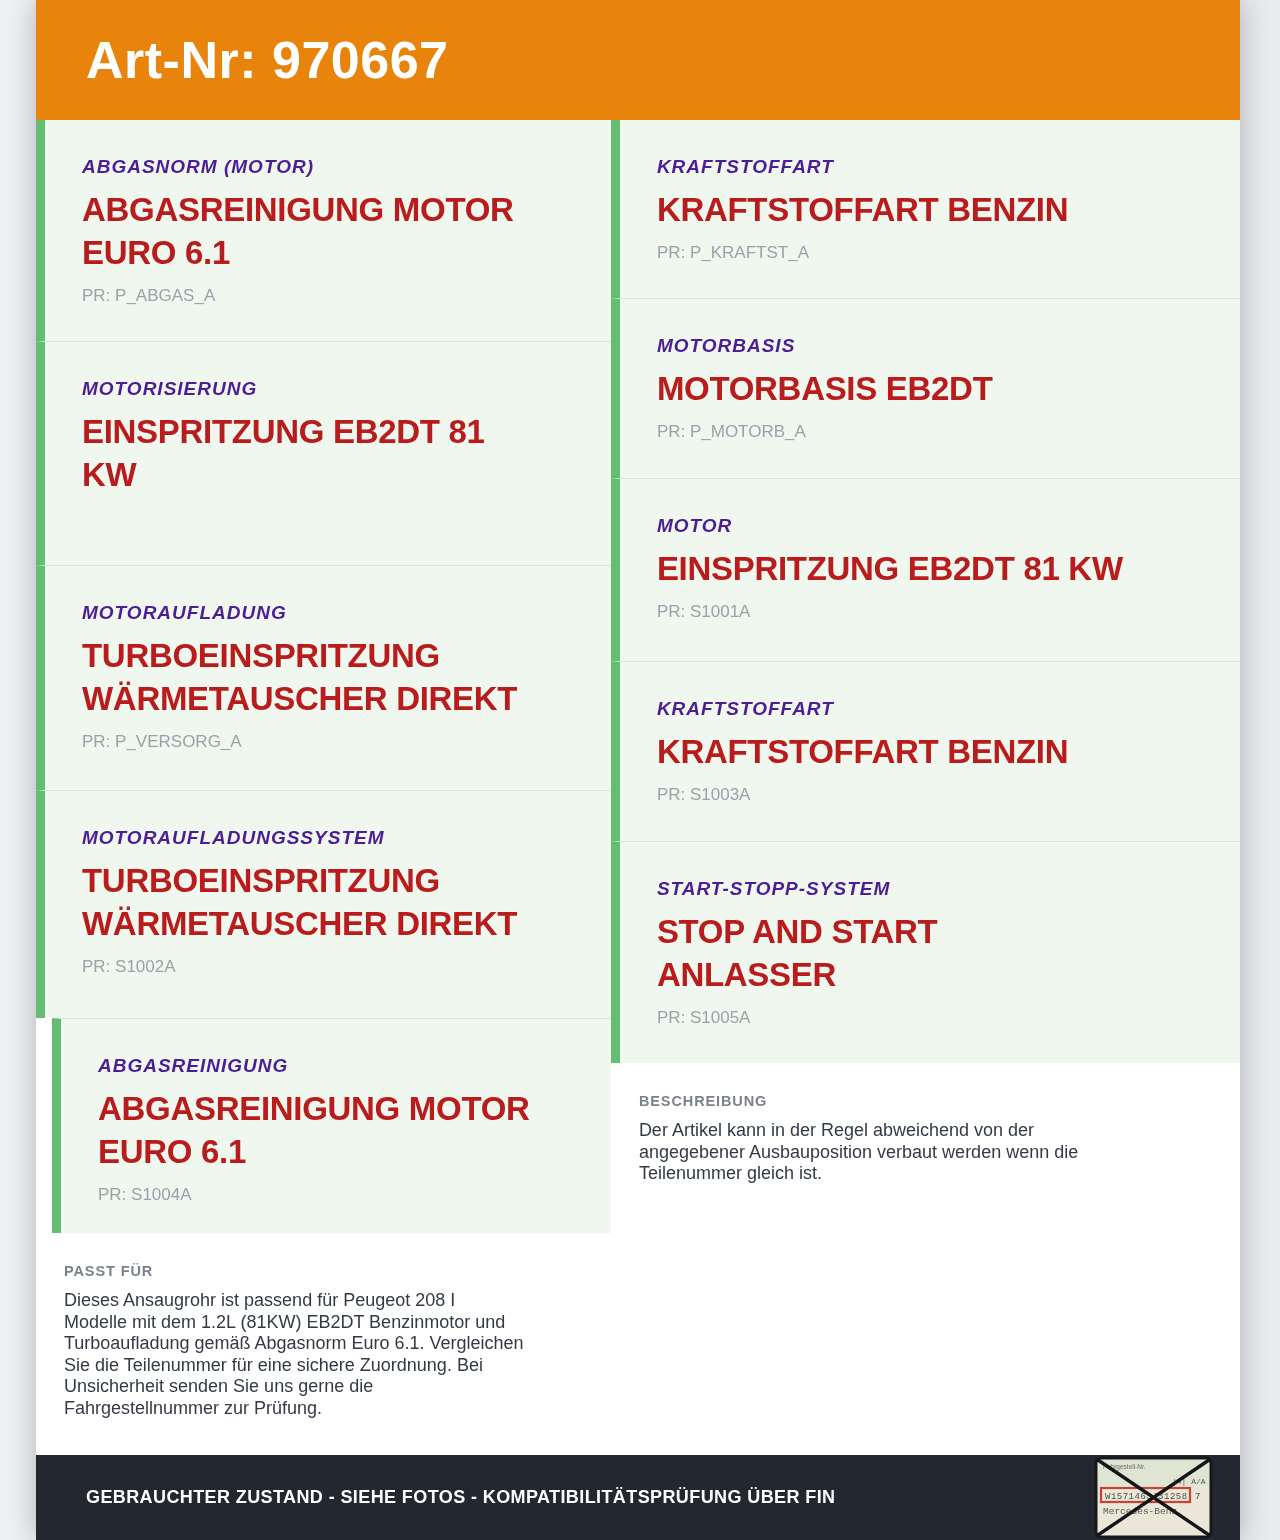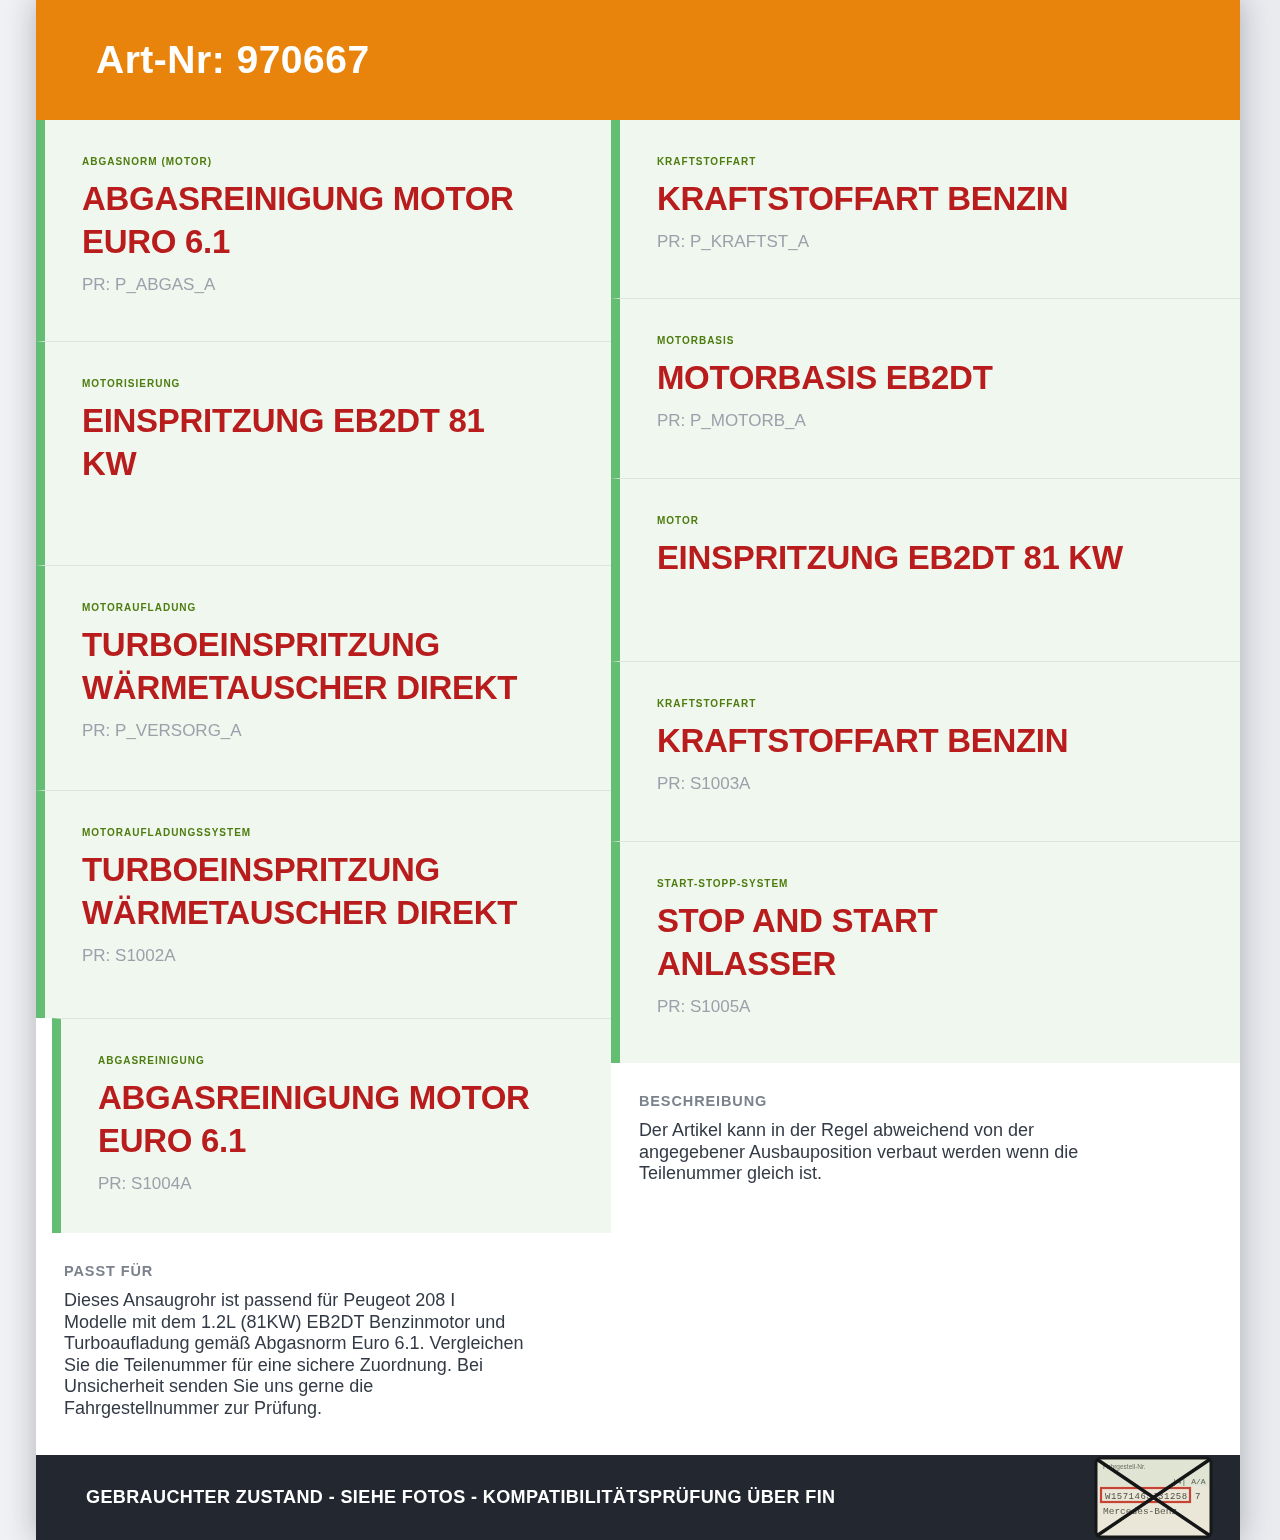--- a/index.html
+++ b/index.html
@@ -11,34 +11,34 @@
   .page{
     position:absolute;left:36px;top:0;width:1204px;height:1540px;
     background:#ffffff;box-shadow:0 0 28px rgba(25,30,40,.30);
   }
   
   .header{
     height:120px;background:#e8830c;display:flex;align-items:center;
     padding-left:48px;box-sizing:border-box;
   }
   .header h1{
-    margin:12px;color:#ffffff;font-size:39px;font-weight:bold;letter-spacing:.5px;
+    margin:2px;color:#ffffff;font-size:52px;font-weight:bold;letter-spacing:.5px;
   }
   
   .columns{display:flex;align-items:flex-start;}
   .col{display:flex;flex-direction:column;}
   .col-left{width:604px;}
   .col-right{width:661px;}
   .card{
     background:#f0f7ee;border-left:9px solid #63bd72;
     box-sizing:border-box;padding:36px 20px 0 37px;overflow:hidden;
   }
   .cards .card + .card{border-top:1px solid #dde4dd;}
   .card-label{
-    font-size:10px;font-weight:bold;color:#4d7c0f;letter-spacing:1px;
+    font-size:19px;font-weight:bold;color:#4c1d95;letter-spacing:1px;font-style:italic;
   }
   .card-title{
     margin:10px 0 12px 0;font-size:33px;line-height:1.31;font-weight:bold;
     color:#b91c1c;letter-spacing:-.3px;white-space:pre;
   }
   .card-pr{font-size:17px;color:#9aa1ab;}
   .col-left  .cards .card:nth-child(1){height:221px;}
   .col-left  .cards .card:nth-child(2){height:224px;}
   .col-left  .cards .card:nth-child(3){height:225px;}
   .col-left  .cards .card:nth-child(4){height:228px;}
@@ -139,20 +139,21 @@
 
   <article class="card">
     <div class="card-label">MOTORBASIS</div>
     <h2 class="card-title">MOTORBASIS EB2DT</h2>
     <div class="card-pr">PR: P_MOTORB_A</div>
   </article>
 
   <article class="card">
     <div class="card-label">MOTOR</div>
     <h2 class="card-title">EINSPRITZUNG EB2DT 81 KW</h2>
+    <div class="card-pr">PR: S1001A</div>
   </article>
 
   <article class="card">
     <div class="card-label">KRAFTSTOFFART</div>
     <h2 class="card-title">KRAFTSTOFFART BENZIN</h2>
     <div class="card-pr">PR: S1003A</div>
   </article>
 
   <article class="card">
     <div class="card-label">START-STOPP-SYSTEM</div>

